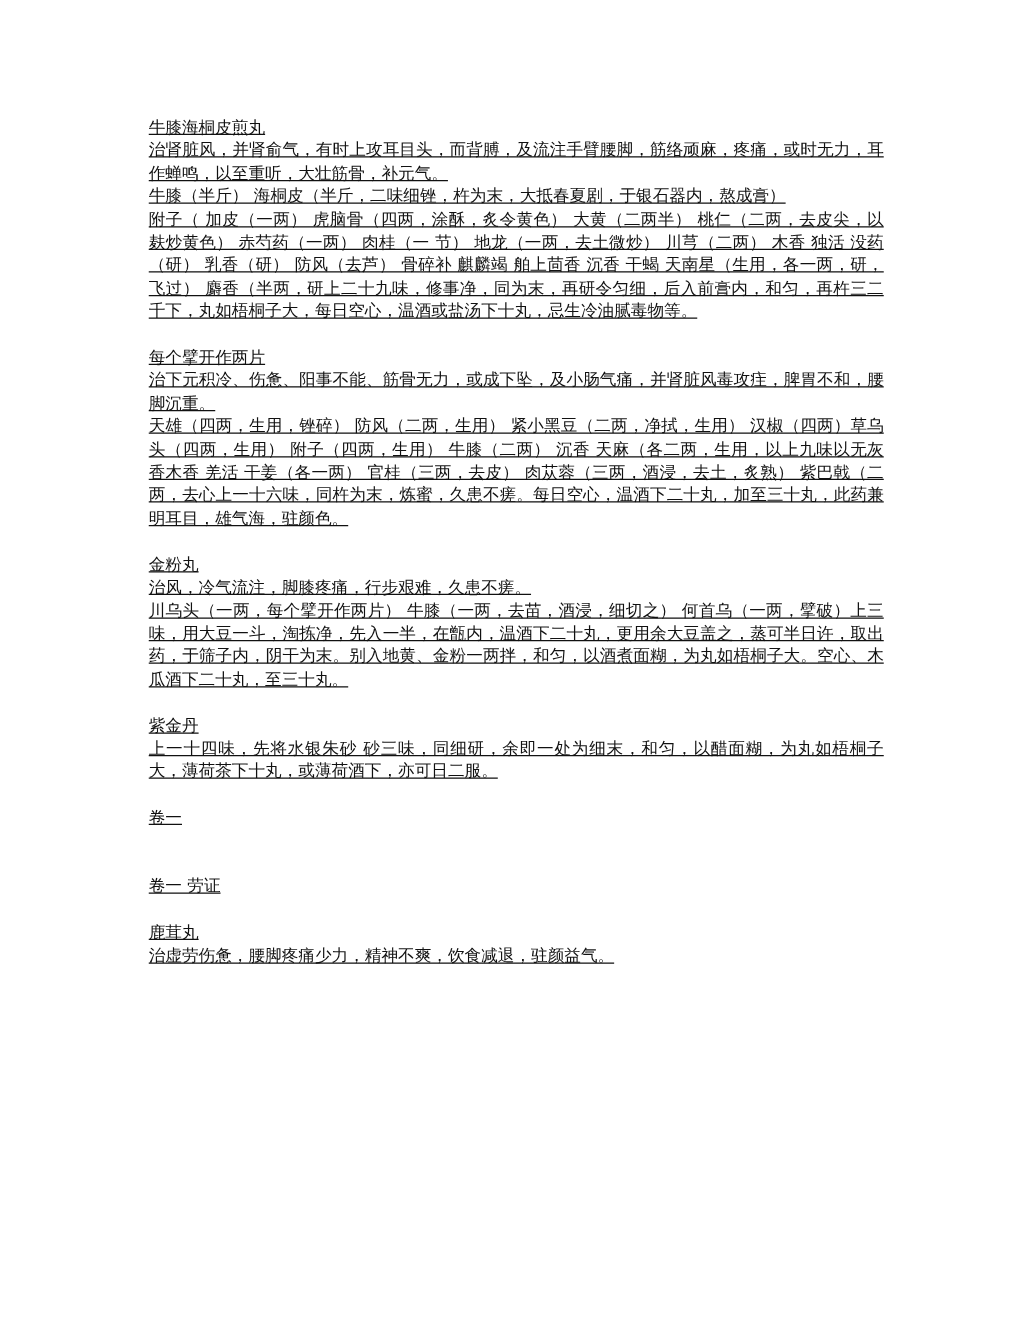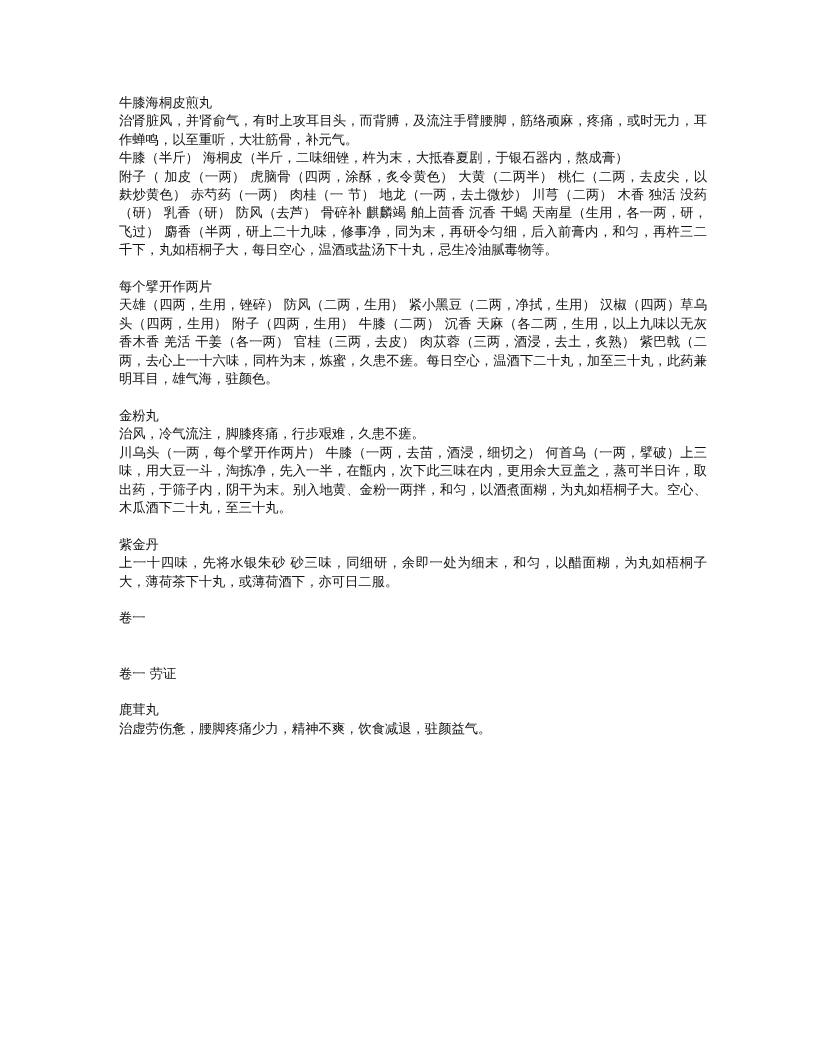--- a/index.html
+++ b/index.html
@@ -6,48 +6,50 @@
   body { width: 816px; height: 1056px; overflow: hidden; position: relative; }
   .page {
     position: absolute;
     left: 119px;
     top: 94px;
     width: 588px;
     font-family: "DejaVu Serif", "Liberation Serif", serif;
     font-size: 13.3px;
     line-height: 18.4px;
     color: #111111;
+    text-decoration: underline;
   }
   .block { margin: 0; }
   .line { margin: 0; white-space: normal; text-align: justify; text-align-last: left; }
   .gap { height: 18.4px; }
 </style>
 </head>
 <body>
 
 <div class="page">
 
   <div class="block">
     <p class="line">牛膝海桐皮煎丸</p>
     <p class="line">治肾脏风，并肾俞气，有时上攻耳目头，而背膊，及流注手臂腰脚，筋络顽麻，疼痛，或时无力，耳作蝉鸣，以至重听，大壮筋骨，补元气。</p>
     <p class="line">牛膝（半斤） 海桐皮（半斤，二味细锉，杵为末，大抵春夏剧，于银石器内，熬成膏）</p>
     <p class="line">附子（ 加皮（一两） 虎脑骨（四两，涂酥，炙令黄色） 大黄（二两半） 桃仁（二两，去皮尖，以麸炒黄色） 赤芍药（一两） 肉桂（一 节） 地龙（一两，去土微炒） 川芎（二两） 木香 独活 没药（研） 乳香（研） 防风（去芦） 骨碎补 麒麟竭 舶上茴香 沉香 干蝎 天南星（生用，各一两，研，飞过） 麝香（半两，研上二十九味，修事净，同为末，再研令匀细，后入前膏内，和匀，再杵三二千下，丸如梧桐子大，每日空心，温酒或盐汤下十丸，忌生冷油腻毒物等。</p>
   </div>
   <div class="gap"></div>
 
   <div class="block">
     <p class="line">每个擘开作两片</p>
+    <p class="line">治下元积冷、伤惫、阳事不能、筋骨无力，或成下坠，及小肠气痛，并肾脏风毒攻疰，脾胃不和，腰脚沉重。</p>
     <p class="line">天雄（四两，生用，锉碎） 防风（二两，生用） 紧小黑豆（二两，净拭，生用） 汉椒（四两）草乌头（四两，生用） 附子（四两，生用） 牛膝（二两） 沉香 天麻（各二两，生用，以上九味以无灰香木香 羌活 干姜（各一两） 官桂（三两，去皮） 肉苁蓉（三两，酒浸，去土，炙熟） 紫巴戟（二两，去心上一十六味，同杵为末，炼蜜，久患不瘥。每日空心，温酒下二十丸，加至三十丸，此药兼明耳目，雄气海，驻颜色。</p>
   </div>
   <div class="gap"></div>
 
   <div class="block">
     <p class="line">金粉丸</p>
     <p class="line">治风，冷气流注，脚膝疼痛，行步艰难，久患不瘥。</p>
-    <p class="line">川乌头（一两，每个擘开作两片） 牛膝（一两，去苗，酒浸，细切之） 何首乌（一两，擘破）上三味，用大豆一斗，淘拣净，先入一半，在甑内，次下此三味在内，更用余大豆盖之，蒸可半日许，取出药，于筛子内，阴干为末。别入地黄、金粉一两拌，和匀，以酒煮面糊，为丸如梧桐子大。空心、木瓜酒下二十丸，至三十丸。</p>
+    <p class="line">川乌头（一两，每个擘开作两片） 牛膝（一两，去苗，酒浸，细切之） 何首乌（一两，擘破）上三味，用大豆一斗，淘拣净，先入一半，在甑内，温酒下二十丸，更用余大豆盖之，蒸可半日许，取出药，于筛子内，阴干为末。别入地黄、金粉一两拌，和匀，以酒煮面糊，为丸如梧桐子大。空心、木瓜酒下二十丸，至三十丸。</p>
   </div>
   <div class="gap"></div>
 
   <div class="block">
     <p class="line">紫金丹</p>
     <p class="line">上一十四味，先将水银朱砂 砂三味，同细研，余即一处为细末，和匀，以醋面糊，为丸如梧桐子大，薄荷茶下十丸，或薄荷酒下，亦可日二服。</p>
   </div>
   <div class="gap"></div>
 
   <p class="line">卷一</p>

